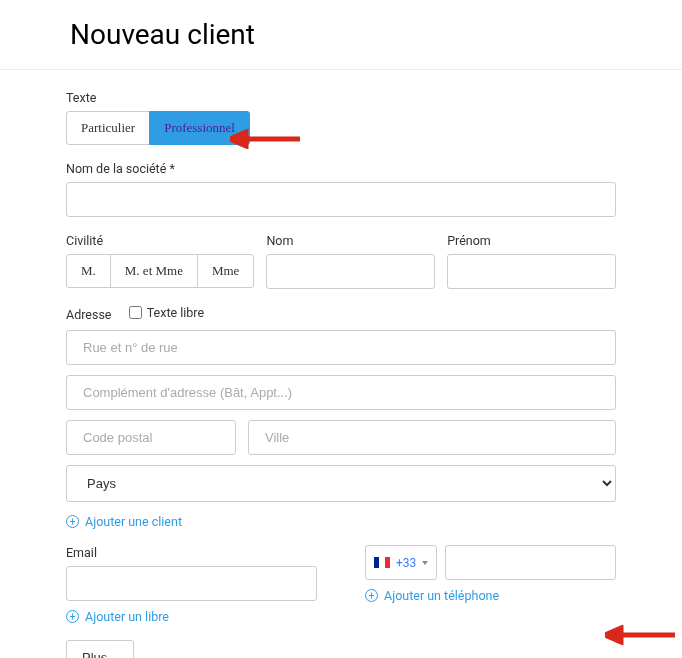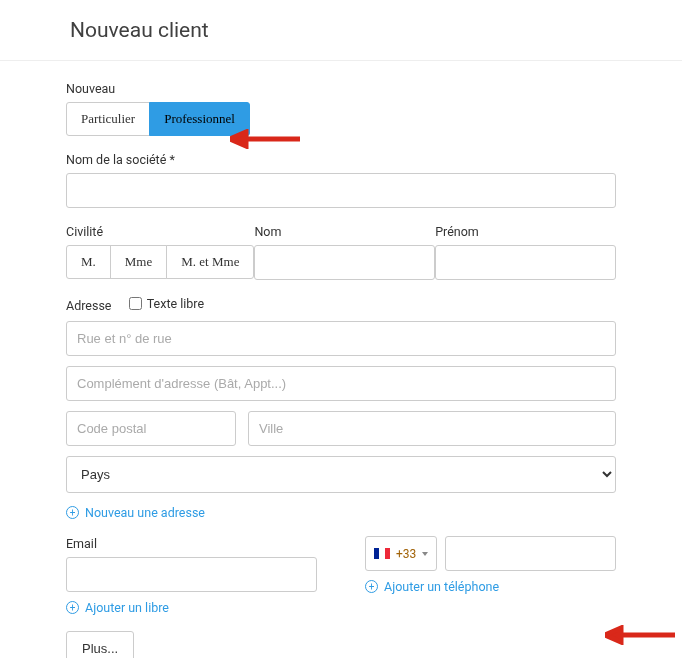--- a/index.html
+++ b/index.html
@@ -8,23 +8,23 @@
     background: #fff;
     color: #333;
     font-size: 13px;
     width: 682px;
   }
   .header {
     padding: 18px 0 18px 70px;
     border-bottom: 1px solid #eee;
   }
   .header h1 {
-    font-size: 21px;
+    font-size: 28px;
     font-weight: 400;
-    color: #404040;
+    color: #000000;
   }
   .form {
     padding: 20px 66px 30px 66px;
   }
   .label {
     display: block;
     font-size: 12.5px;
     color: #333;
     margin-bottom: 6px;
   }
@@ -35,32 +35,32 @@
     background: #fff;
     color: #333;
     padding: 8px 14px;
     font-size: 13px;
     cursor: pointer;
     font-family: Liberation Serif, serif;
   }
   .btn-toggle.active {
     background: #2f9ce4;
     border-color: #2f9ce4;
-    color: #000000;
+    color: #4c1d95;
   }
   .btn-toggle:first-child { border-top-left-radius: 3px; border-bottom-left-radius: 3px; }
   .btn-toggle:last-child { border-top-right-radius: 3px; border-bottom-right-radius: 3px; }
   .btn-toggle:not(:first-child) { margin-left: -1px; }
-  .row { display: flex; }
+  .row { display: flex; gap: 12px; }
   .col { flex: 1; }
   input[type=text], select {
     width: 100%;
     border: 1px solid #ccc;
     border-radius: 3px;
-    padding: 9px 10px;
+    padding: 9px 16px;
     font-size: 13px;
     color: #333;
     background: #fff;
   }
   input::placeholder { color: #aaa; }
   .checkbox-inline {
     display: inline-flex;
     align-items: center;
     gap: 5px;
     margin-left: 14px;
@@ -92,21 +92,21 @@
   }
   .phone-row { display: flex; gap: 8px; }
   .phone-prefix {
     border: 1px solid #ccc;
     border-radius: 3px;
     padding: 7px 8px;
     display: flex;
     align-items: center;
     gap: 6px;
     font-size: 12px;
-    color: #a16207;
+    color: #3b82f6;
     cursor: pointer;
     min-width: 64px;
   }
   .flag-fr {
     display: inline-block;
     width: 16px; height: 11px;
     background: linear-gradient(to right, #002395 33.3%, #fff 33.3%, #fff 66.6%, #ED2939 66.6%);
   }
   .caret-down {
     width: 0; height: 0;
@@ -144,39 +144,39 @@
 </head>
 <body>
 
 <div class="header">
   <h1>Nouveau client</h1>
 </div>
 
 <div class="form">
 
   <div class="field-group">
-    <span class="label">Nouveau</span>
+    <span class="label">Texte</span>
     <div class="btn-group">
       <button class="btn-toggle">Particulier</button>
       <button class="btn-toggle active">Professionnel</button>
     </div>
   </div>
 
   <div class="field-group">
     <span class="label">Nom de la société *</span>
     <input type="text" style="">
   </div>
 
   <div class="row field-group">
     <div class="col" style="flex:0 0 auto;">
       <span class="label">Civilité</span>
       <div class="btn-group">
         <button class="btn-toggle">M.</button>
+        <button class="btn-toggle">M. et Mme</button>
         <button class="btn-toggle">Mme</button>
-        <button class="btn-toggle">M. et Mme</button>
       </div>
     </div>
     <div class="col">
       <span class="label">Nom</span>
       <input type="text" style="">
     </div>
     <div class="col">
       <span class="label">Prénom</span>
       <input type="text" style="">
     </div>
@@ -194,21 +194,21 @@
       <div class="addr-row">
         <input type="text" placeholder="Code postal" style="">
         <input type="text" placeholder="Ville" style="">
       </div>
       <select>
         <option>Pays</option>
       </select>
     </div>
     <div class="link-add">
       <span class="plus-circle">+</span>
-      <span>Nouveau une adresse</span>
+      <span>Ajouter une client</span>
     </div>
   </div>
 
   <div class="contact-row field-group">
     <div class="contact-col">
       <span class="label">Email</span>
       <input type="text" style="">
       <div class="link-add" style="margin-top:8px;">
         <span class="plus-circle">+</span>
         <span>Ajouter un libre</span>

